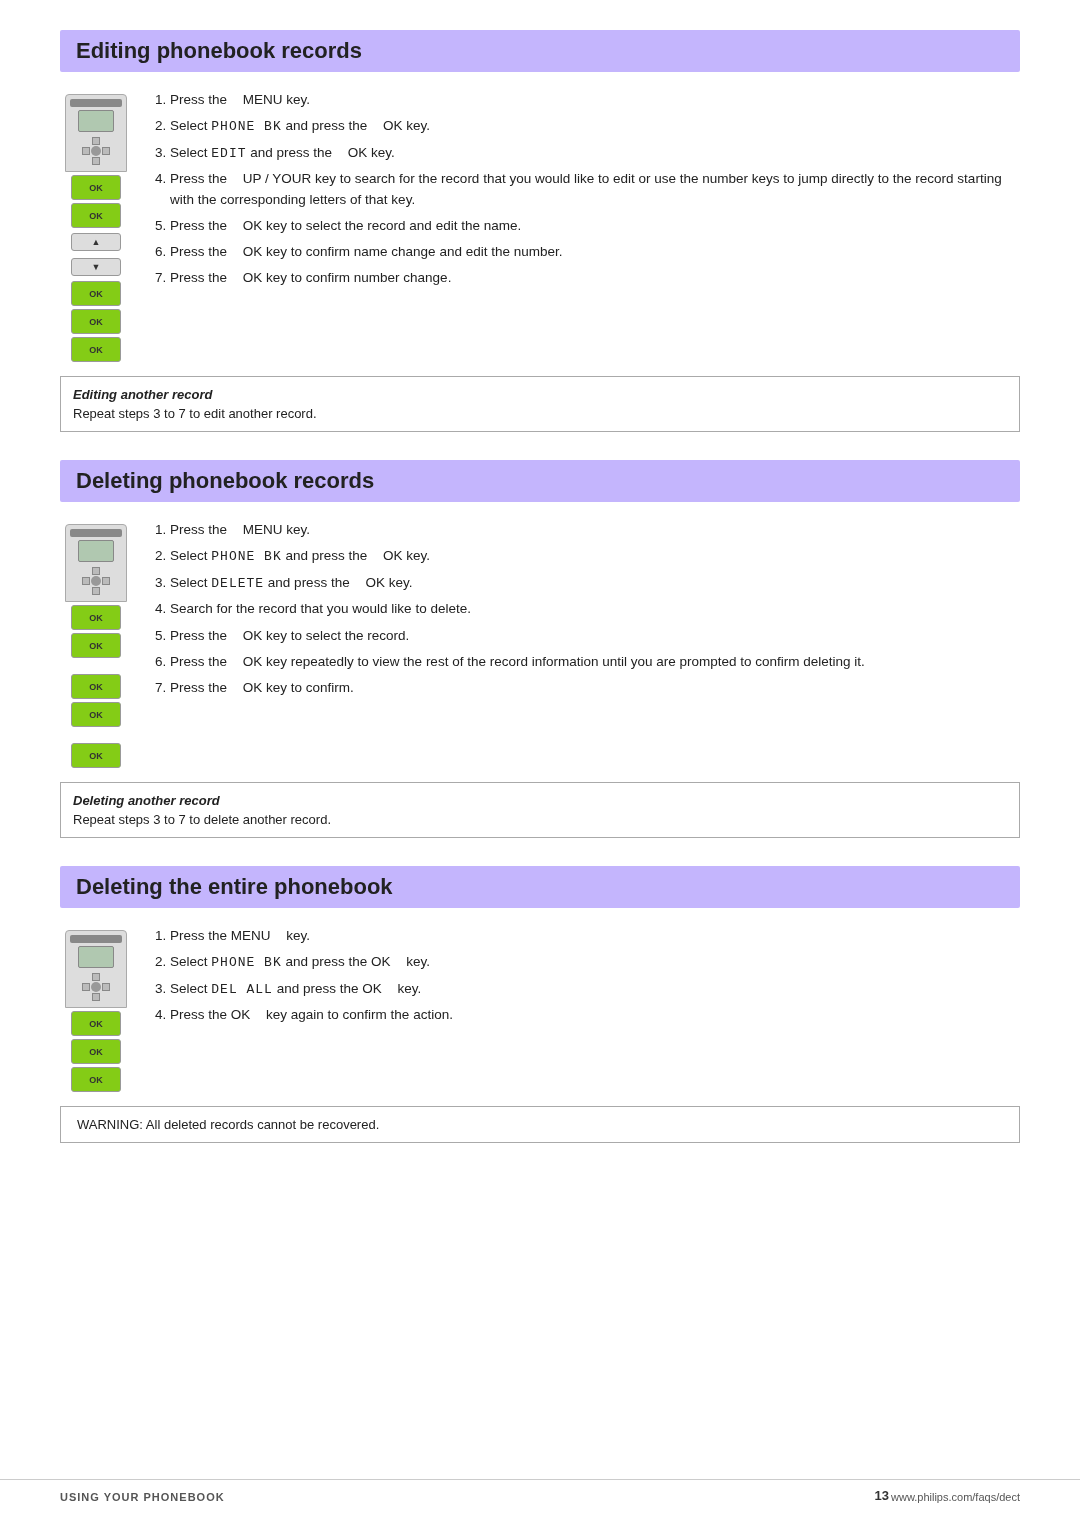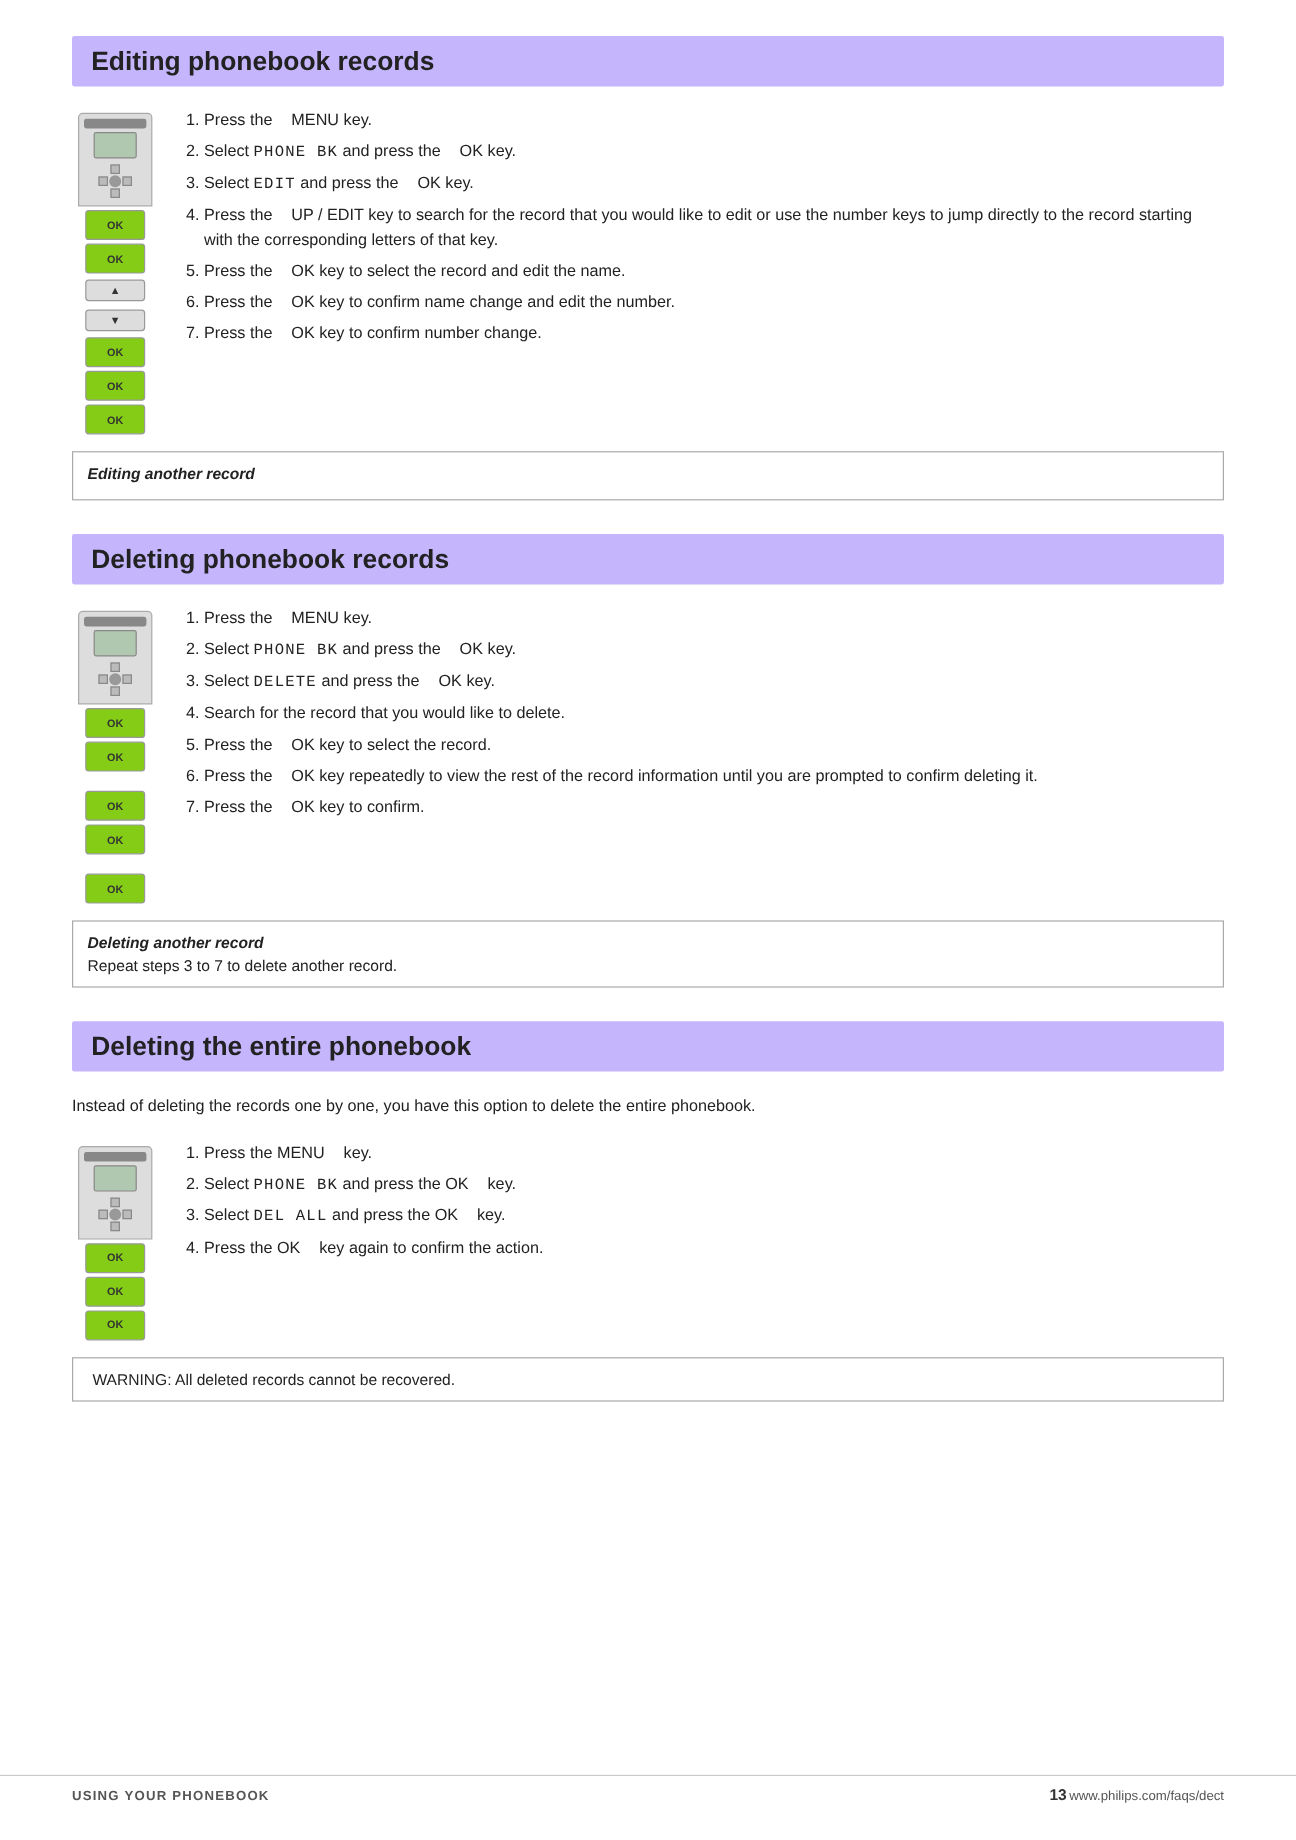--- a/index.html
+++ b/index.html
@@ -218,30 +218,31 @@
       <div class="ok-btn">OK</div>
       <div class="ok-btn">OK</div>
       <div class="ok-btn">OK</div>
     </div>
 
     <div class="steps">
       <ol start="1">
         <li>Press the <b>MENU key</b>.</li>
         <li>Select <span class="menu-item">PHONE BK</span> and press the <b>OK key</b>.</li>
         <li>Select <span class="menu-item">EDIT</span> and press the <b>OK key</b>.</li>
-        <li>Press the <b>UP / EDIT key</b> to search for the record that you would like to edit or use the number keys to jump directly to the record starting with the corresponding letters of that key.</li>
+        <li>Press the <b>UP / YOUR key</b> to search for the record that you would like to edit or use the number keys to jump directly to the record starting with the corresponding letters of that key.</li>
         <li>Press the <b>OK key</b> to select the record and edit the name.</li>
         <li>Press the <b>OK key</b> to confirm name change and edit the number.</li>
         <li>Press the <b>OK key</b> to confirm number change.</li>
       </ol>
     </div>
   </div>
 
   <div class="note-box">
     <div class="note-title">Editing another record</div>
+    <div class="note-text">Repeat steps 3 to 7 to edit another record.</div>
   </div>
 </div>
 
 <div class="section">
   <div class="section-title">Deleting phonebook records</div>
 
   <div class="content-area">
 
     <div class="device">
       <div class="device-top">
@@ -279,21 +280,20 @@
 
   <div class="note-box">
     <div class="note-title">Deleting another record</div>
     <div class="note-text">Repeat steps 3 to 7 to delete another record.</div>
   </div>
 </div>
 
 <div class="section">
   <div class="section-title">Deleting the entire phonebook</div>
 
-  <p class="intro-text">Instead of deleting the records one by one, you have this option to delete the entire phonebook.</p>
 
   <div class="content-area">
 
     <div class="device">
       <div class="device-top">
         <div class="device-bar"></div>
         <div class="device-screen"></div>
         <div class="device-dpad">
           <div class="dpad-up"></div>
           <div class="dpad-down"></div>

